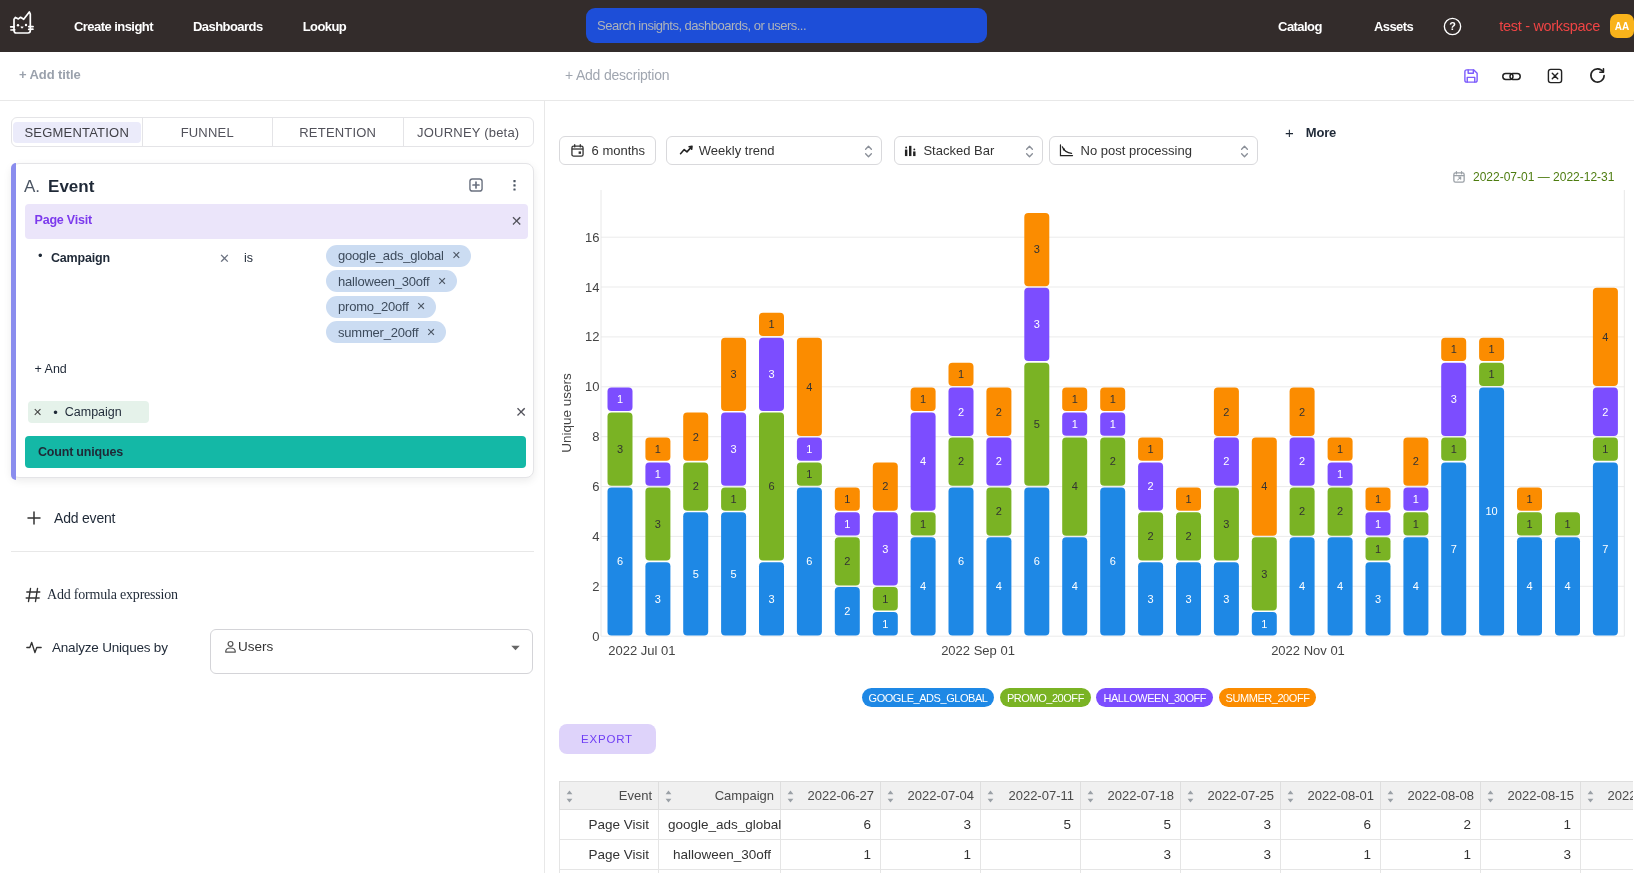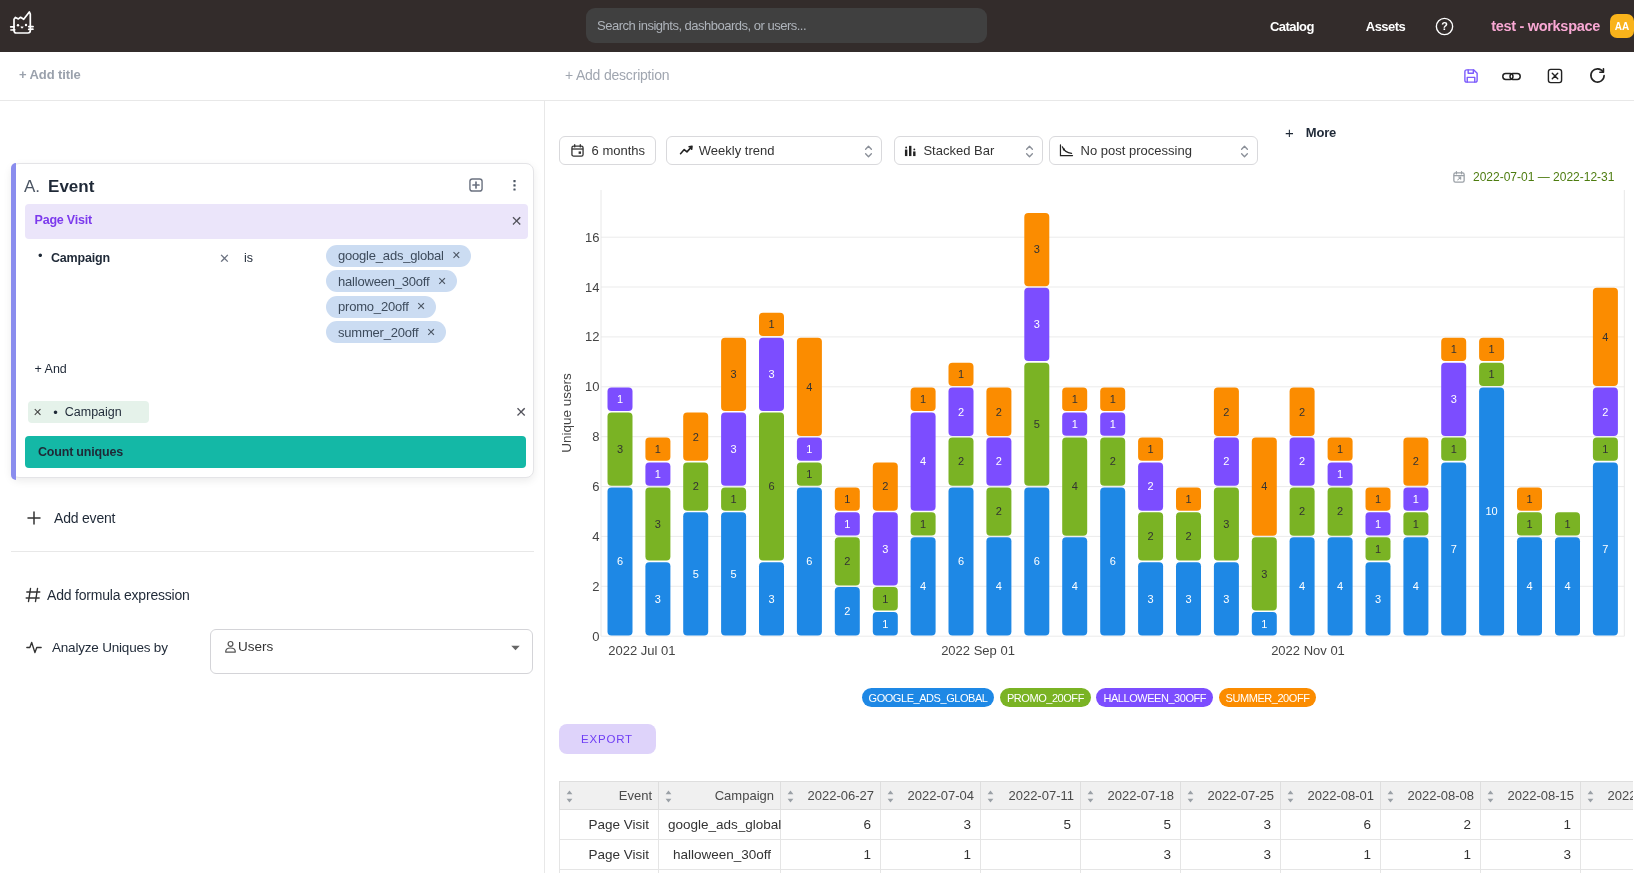--- a/index.html
+++ b/index.html
@@ -1,21 +1,21 @@
 <!DOCTYPE html>
 <html><head>
 <meta charset="utf-8">
 <style>
 * { margin:0; padding:0; box-sizing:border-box; }
 html,body { width:1634px; height:873px; overflow:hidden; font-family:"Liberation Sans", sans-serif; background:#fff; }
 .topbar { height:52px; background:#332c2b; position:relative; }
 .logo { position:absolute; left:8px; top:10px; }
 .nav { position:absolute; left:74px; top:0; height:52px; display:flex; align-items:center; gap:40px; }
 .nav a { color:#fff; font-size:13px; font-weight:bold; letter-spacing:-0.55px; }
-.search { position:absolute; left:586px; top:8px; width:401px; height:35px; background:#404040; border-radius:9px; display:flex; align-items:center; padding-left:11px; }
+.search { position:absolute; left:586px; top:8px; width:401px; height:35px; background:#1d4ed8; border-radius:9px; display:flex; align-items:center; padding-left:11px; }
 .search span { color:#aeb3ba; font-size:13px; letter-spacing:-0.5px; }
 .nav-r { position:absolute; right:0; top:0; height:52px; display:flex; align-items:center; }
 .nav-r a { color:#fff; font-size:13px; font-weight:bold; letter-spacing:-0.55px; }
 .avatar { width:24px; height:24px; background:#f9b31b; border-radius:7px; color:#fff; font-size:10px; font-weight:bold; display:flex; align-items:center; justify-content:center; }
 .titlerow { height:49px; border-bottom:1px solid #e8e8e8; position:relative; }
 .addtitle { position:absolute; left:19px; top:15px; font-size:13px; font-weight:bold; color:#9aa1ac; letter-spacing:-0.1px; }
 .adddesc { position:absolute; left:565px; top:15px; font-size:14px; color:#a0a6b0; letter-spacing:-0.2px; }
 .main { display:flex; height:772px; }
 .left { width:545px; border-right:1px solid #e8e8e8; position:relative; flex:none; }
 .right { position:relative; width:1088px; }
@@ -43,21 +43,21 @@
 .grow { position:absolute; left:16px; top:237px; height:22px; width:499px; }
 .gtag { background:#e5f2ea; border-radius:4px; height:22px; display:inline-flex; align-items:center; padding:0 27px 0 5px; font-size:12.5px; color:#1f2937; }
 .gtag .gx { font-size:11px; color:#444; margin-right:11px; }
 .gtag .bu { font-size:13px; margin-right:7px; }
 .grow .x2 { position:absolute; right:0px; top:3px; color:#52525b; font-size:14px; }
 .cu { position:absolute; left:12.5px; top:272px; width:501px; height:32px; background:#14b8a6; border-radius:4px; }
 .cu span { position:absolute; left:13.5px; top:9px; font-size:12.5px; font-weight:bold; color:#1f2937; letter-spacing:-0.2px; }
 .addevent { position:absolute; left:26px; top:409px; font-size:14px; color:#1f2937; display:flex; align-items:center; letter-spacing:-0.2px; }
 .addevent span { margin-left:12px; }
 .divider { position:absolute; left:11px; top:450px; width:523px; border-top:1px solid #e8e8e8; }
-.formula { position:absolute; left:25px; top:486px; font-size:14px; color:#1f2937; display:flex; align-items:center; letter-spacing:-0.2px; }
+.formula { position:absolute; left:25px; top:486px; font-size:14px; color:#1f2937; display:flex; align-items:center; letter-spacing:-0.2px;font-family:Liberation Serif, serif; }
 .formula span { margin-left:6px; }
 .analyze { position:absolute; left:26px; top:539px; font-size:13.5px; color:#1f2937; display:flex; align-items:center; letter-spacing:-0.2px; }
 .analyze span { margin-left:10px; }
 .usersel { position:absolute; left:210px; top:528px; width:323px; height:45px; border:1px solid #d4d4d8; border-radius:6px; font-size:13.5px; color:#333; }
 .toolbar .tbtn { position:absolute; height:29px; border:1px solid #d9d9dc; border-radius:6px; font-size:13px; color:#333; background:#fff;margin-top:18px; }
 .tbtn .ic { position:absolute; display:flex; }
 .tbtn .tx { position:absolute; top:6.5px; }
 .tbtn .ud { position:absolute; right:8px; top:7px; display:flex; }
 .more { position:absolute; left:740px; top:17px; height:29px; display:flex; align-items:center; font-size:13px; color:#1f2937; }
 .daterange { position:absolute; left:908px; top:69px; font-size:12px; color:#4d7c0f; display:flex; align-items:center; }
@@ -75,33 +75,38 @@
 <div class="topbar">
   <svg class="logo" width="28" height="26" viewBox="0 0 28 26">
 <g stroke="#fff" stroke-width="1.7" fill="none" stroke-linecap="round" stroke-linejoin="round">
 <path d="M6 20.6 L6 9.2 L7.5 7.4 L10.4 8.9 L12.6 7.3 L15.7 9.3 L21.3 1.9 L22.3 4.0 L22.3 20.6 Q22.3 23 20 23 L8.3 23 Q6 23 6 20.6 Z"></path>
 <path d="M2.7 16.8 L6.1 16.8 M2.9 20.0 L6.7 19.8 M20.7 16.6 L25.1 16.6 M20.7 19.4 L24.9 19.2"></path>
 </g>
 <circle cx="10" cy="15.2" r="1.2" fill="#fff"></circle>
 <circle cx="18" cy="15.0" r="1.2" fill="#fff"></circle>
 <path d="M13.2 16.9 L14.05 17.8 L14.9 16.9" stroke="#fff" stroke-width="1.2" fill="none" stroke-linecap="round" stroke-linejoin="round"></path>
 </svg>
+  <div class="nav">
+      <a>Create insight</a>
+      <a>Dashboards</a>
+      <a>Lookup</a>
+    </div>
   <div class="search">
       <span>Search insights, dashboards, or users...</span>
     </div>
   <div class="nav-r">
     <a>Catalog</a>
     <a style="margin-left:52px;">Assets</a>
     <span style="margin-left:30px;display:flex;">
         <svg width="19" height="19" viewBox="0 0 21 21">
           <circle cx="10.5" cy="10.5" r="9" fill="none" stroke="#fff" stroke-width="1.5"></circle>
           <text x="10.5" y="14.8" font-size="12" font-weight="bold" fill="#fff" text-anchor="middle" font-family="Liberation Sans, sans-serif">?</text>
         </svg>
       </span>
-    <span style="color:#f9a8d4;font-size:14.5px;font-weight:bold;margin-left:37px;letter-spacing:-0.3px;">test - workspace</span>
+    <span style="color:#ef4444;font-size:14.5px;font-weight:normal;margin-left:37px;letter-spacing:-0.3px;">test - workspace</span>
     <div class="avatar" style="margin-left:10px;">AA</div>
   </div>
 </div>
 <div class="titlerow">
   <div class="addtitle">+ Add title</div>
   <div class="adddesc">+ Add description</div>
   <span style="left:1463px;top:16px;position:absolute;display:flex;">
       <svg width="16" height="16" viewBox="0 0 17 17">
         <g stroke="#7c5cfc" stroke-width="1.5" fill="none" stroke-linejoin="round" stroke-linecap="round">
 <path d="M2 4 Q2 2 4 2 L11.5 2 L15 5.5 L15 13 Q15 15 13 15 L4 15 Q2 15 2 13 Z"></path>
@@ -130,20 +135,28 @@
       <svg width="17" height="17" viewBox="0 0 18 18">
         <g stroke="#222" stroke-width="1.7" fill="none" stroke-linecap="round">
 <path d="M14.9 5.2 A7 7 0 1 0 16 9"></path>
 <path d="M15.3 1.8 L15.3 5.6 L11.5 5.6" stroke-linejoin="round"></path>
         </g>
       </svg>
     </span>
 </div>
 <div class="main">
   <div class="left">
+    <div class="tabs">
+      <div class="tab">
+          <span class="pill">SEGMENTATION</span>
+        </div>
+      <div class="tab">FUNNEL</div>
+      <div class="tab">RETENTION</div>
+      <div class="tab">JOURNEY (beta)</div>
+    </div>
     <div class="card">
       <div class="accent"></div>
       <div class="cardhead">A.<b>Event</b></div>
       <div class="chicons">
           <svg width="14" height="14" viewBox="0 0 15 15">
             <g fill="none" stroke-linecap="round">
 <rect x="1" y="1" width="13" height="13" rx="2.6" stroke="#6b7280" stroke-width="1.5"></rect>
 <path d="M7.5 4.3 L7.5 10.7 M4.3 7.5 L10.7 7.5" stroke="#6b7280" stroke-width="1.8"></path>
             </g>
           </svg>

